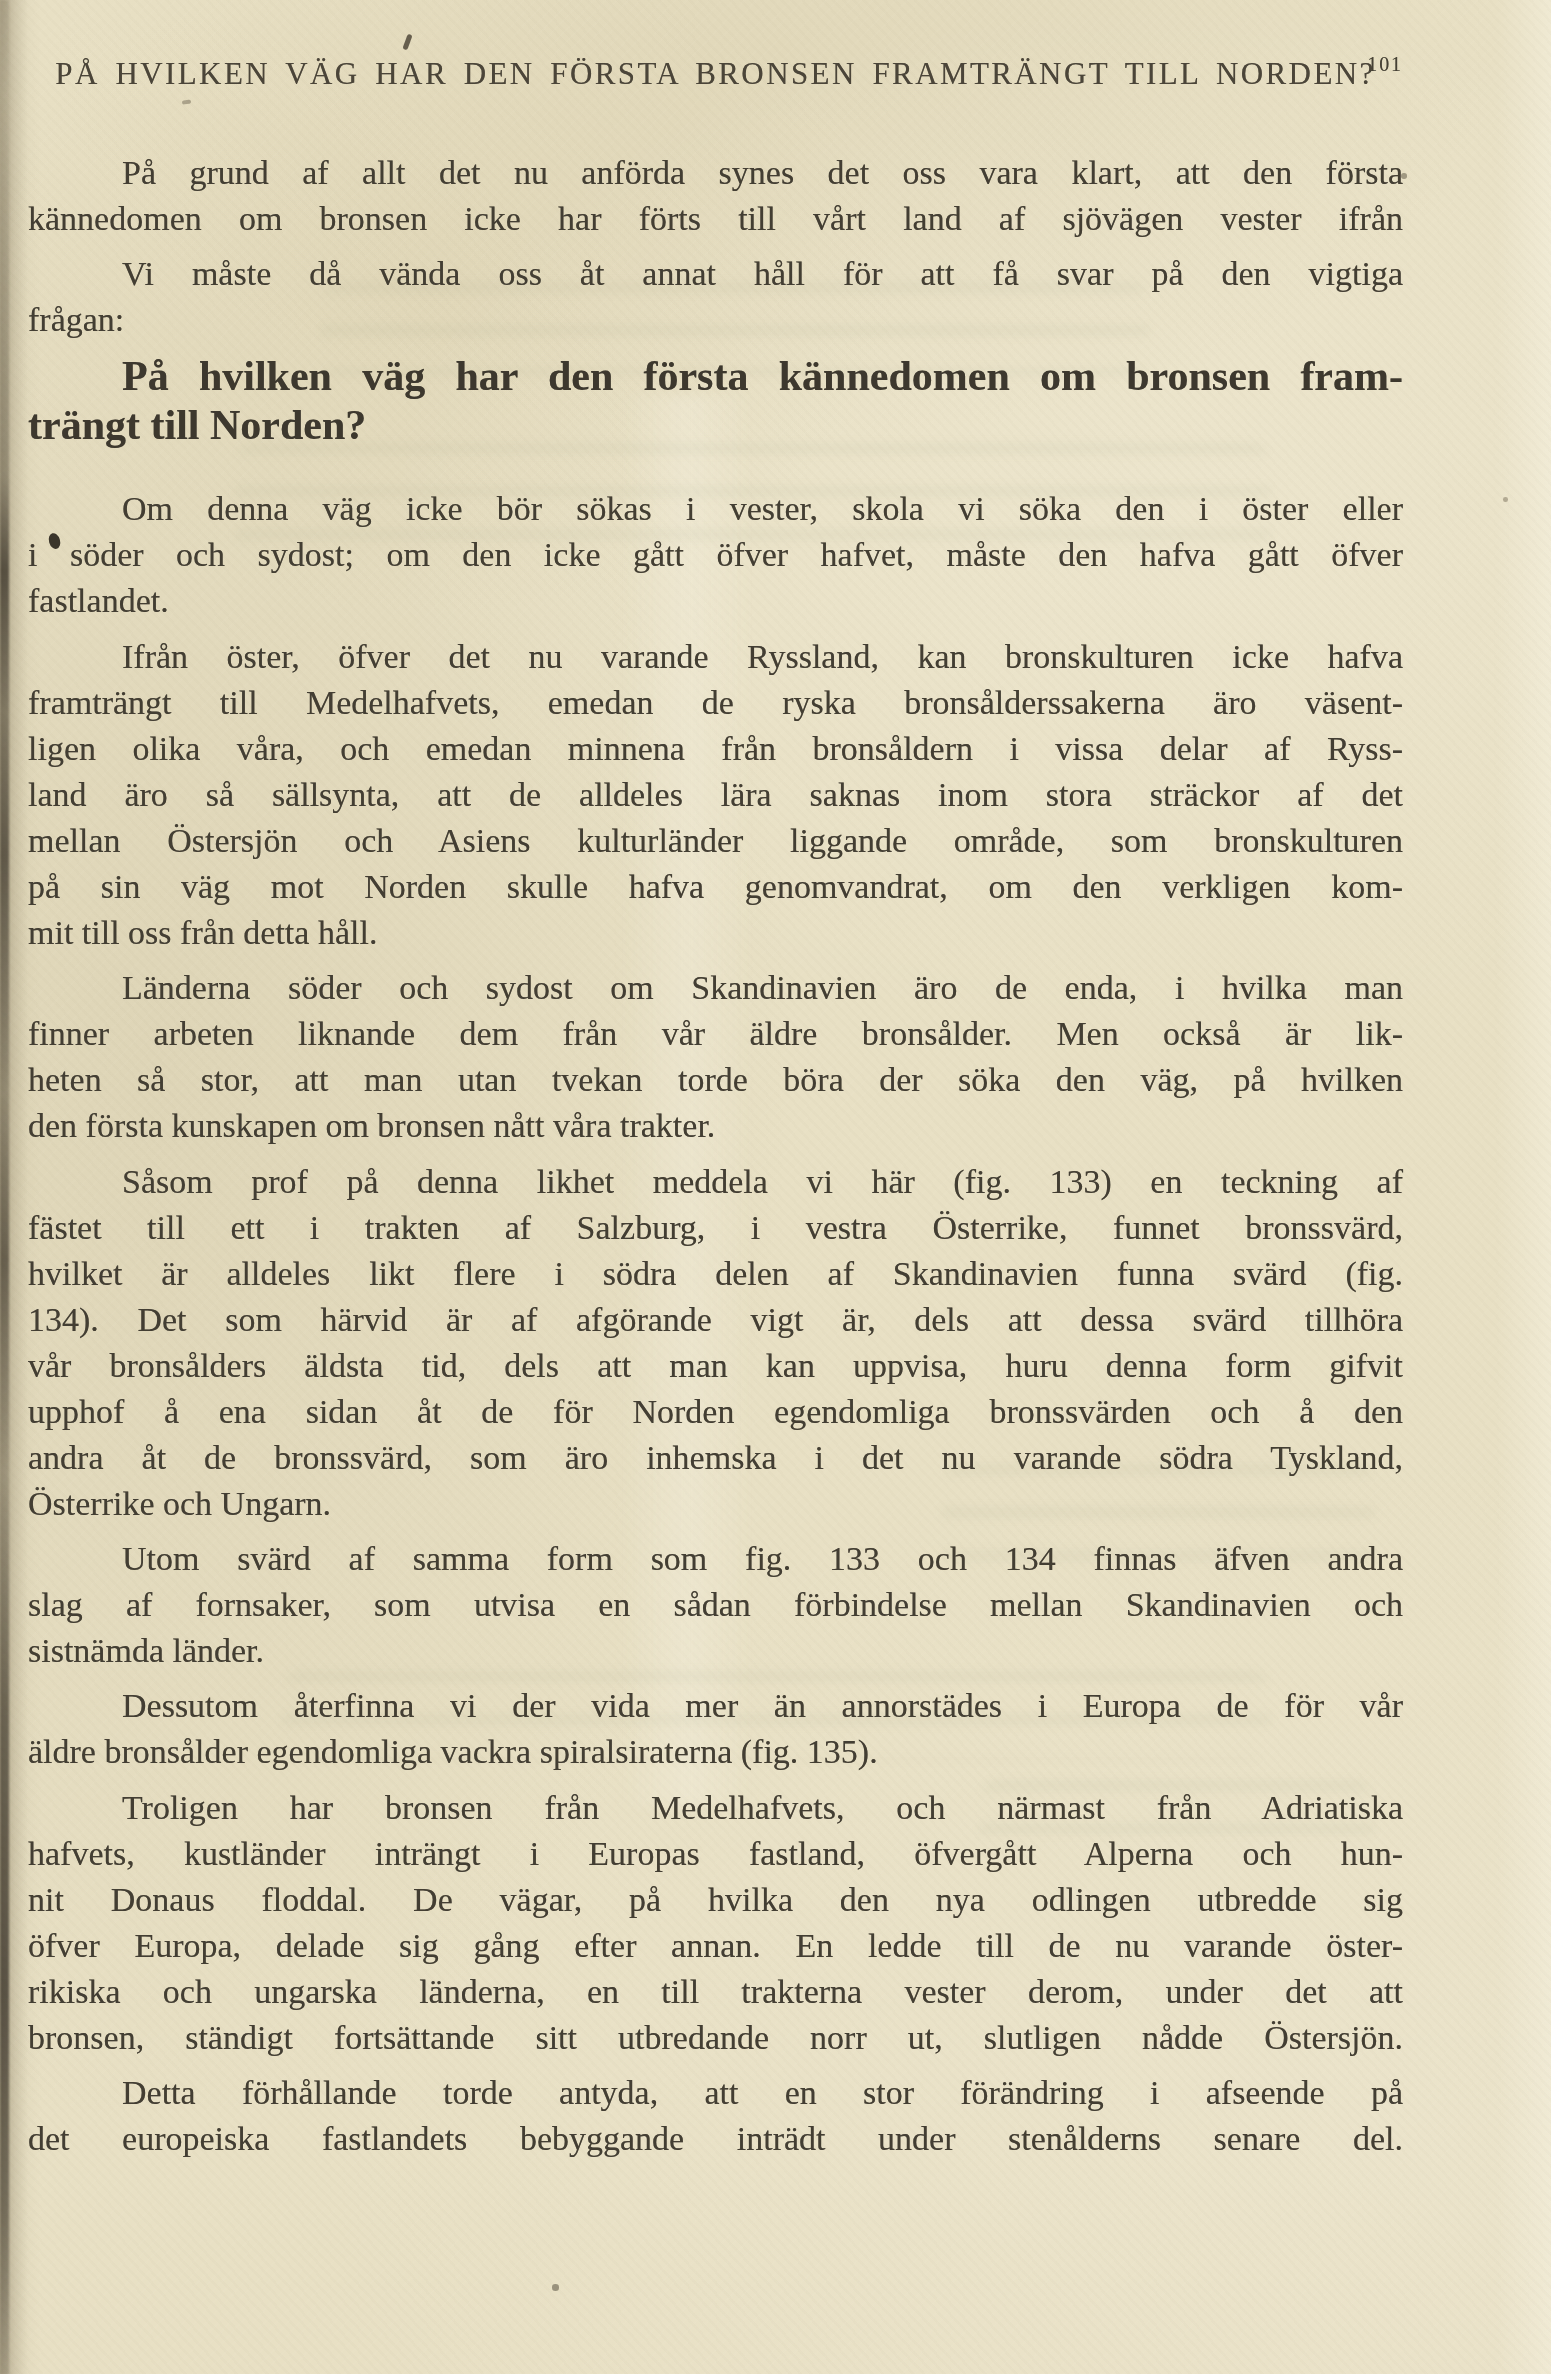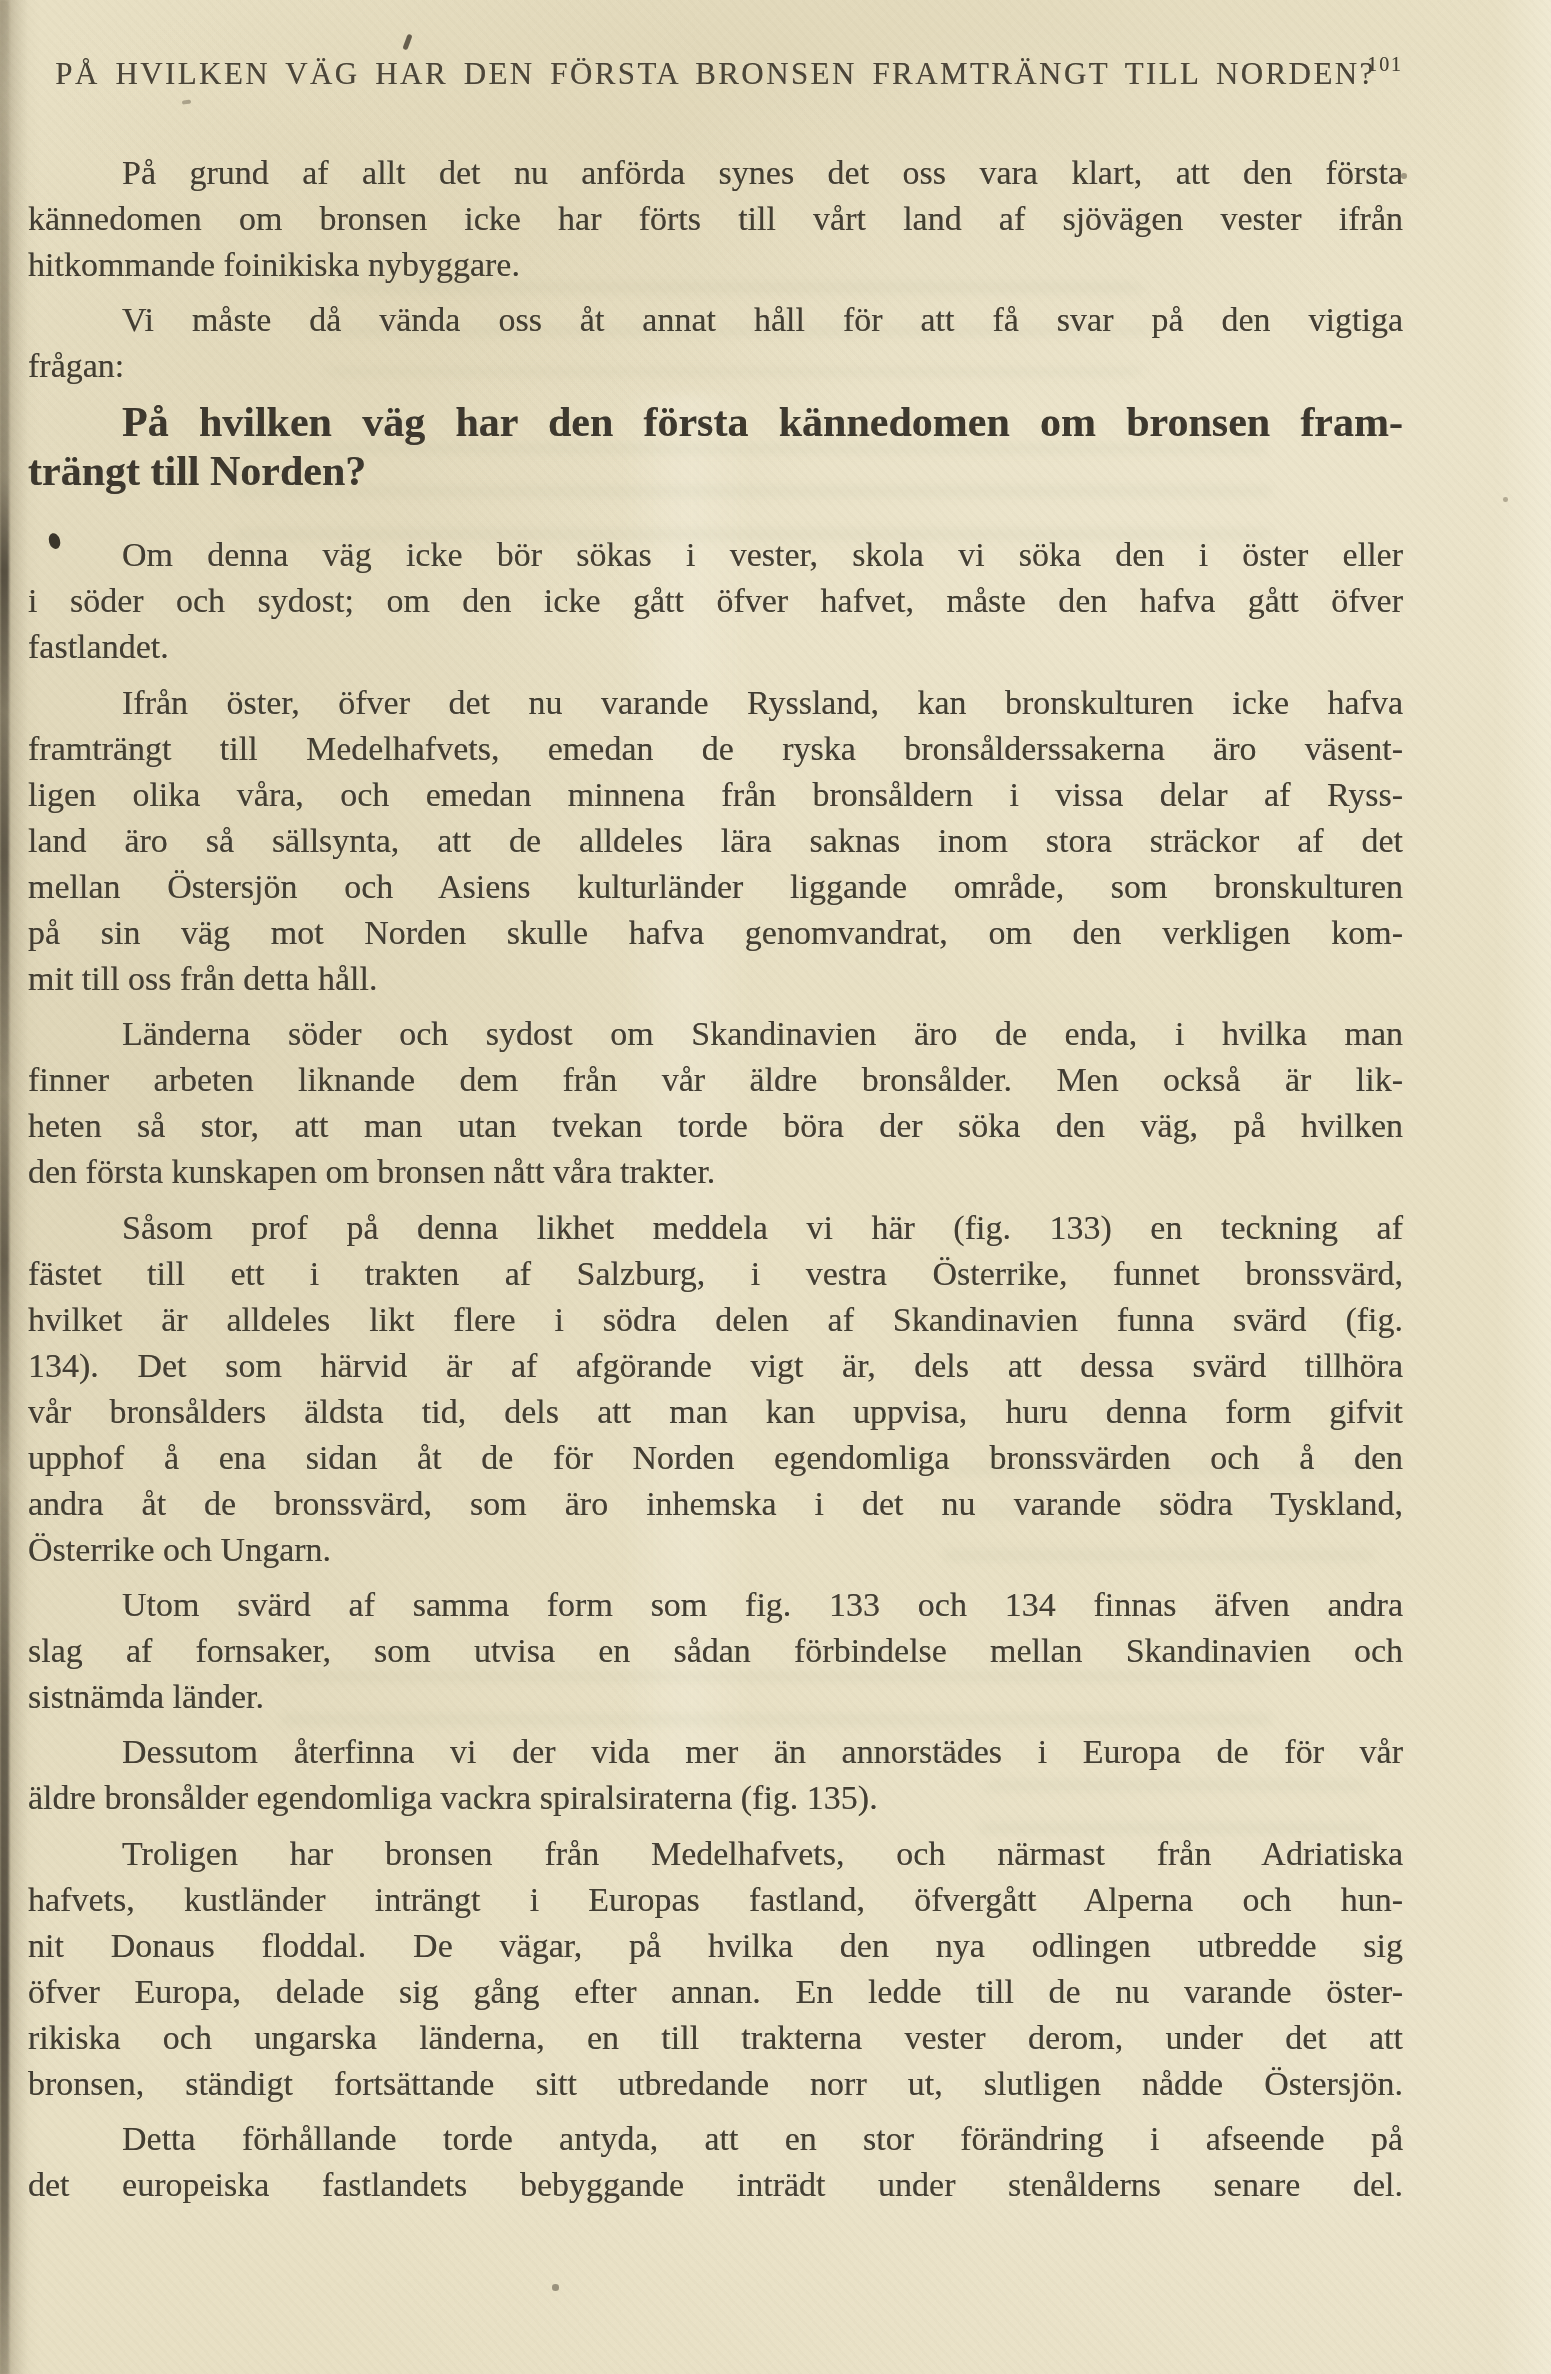--- a/index.html
+++ b/index.html
@@ -125,21 +125,20 @@
 
   <div class="header">
     <div class="header-title">PÅ HVILKEN VÄG HAR DEN FÖRSTA BRONSEN FRAMTRÄNGT TILL NORDEN?</div>
     <div class="page-number">101</div>
   </div>
 
   <div class="content">
       <div class="para body">
         <div class="tline indent just">På grund af allt det nu anförda synes det oss vara klart, att den första</div>
         <div class="tline just">kännedomen om bronsen icke har förts till vårt land af sjövägen vester ifrån</div>
-        <div class="tline">hitkommande foinikiska nybyggare.</div>
       </div>
       <div class="para body">
         <div class="tline indent just">Vi måste då vända oss åt annat håll för att få svar på den vigtiga</div>
         <div class="tline">frågan:</div>
       </div>
       <div class="para heading">
         <div class="tline indent just">På hvilken väg har den första kännedomen om bronsen fram-</div>
         <div class="tline">trängt till Norden?</div>
       </div>
       <div class="para body">

